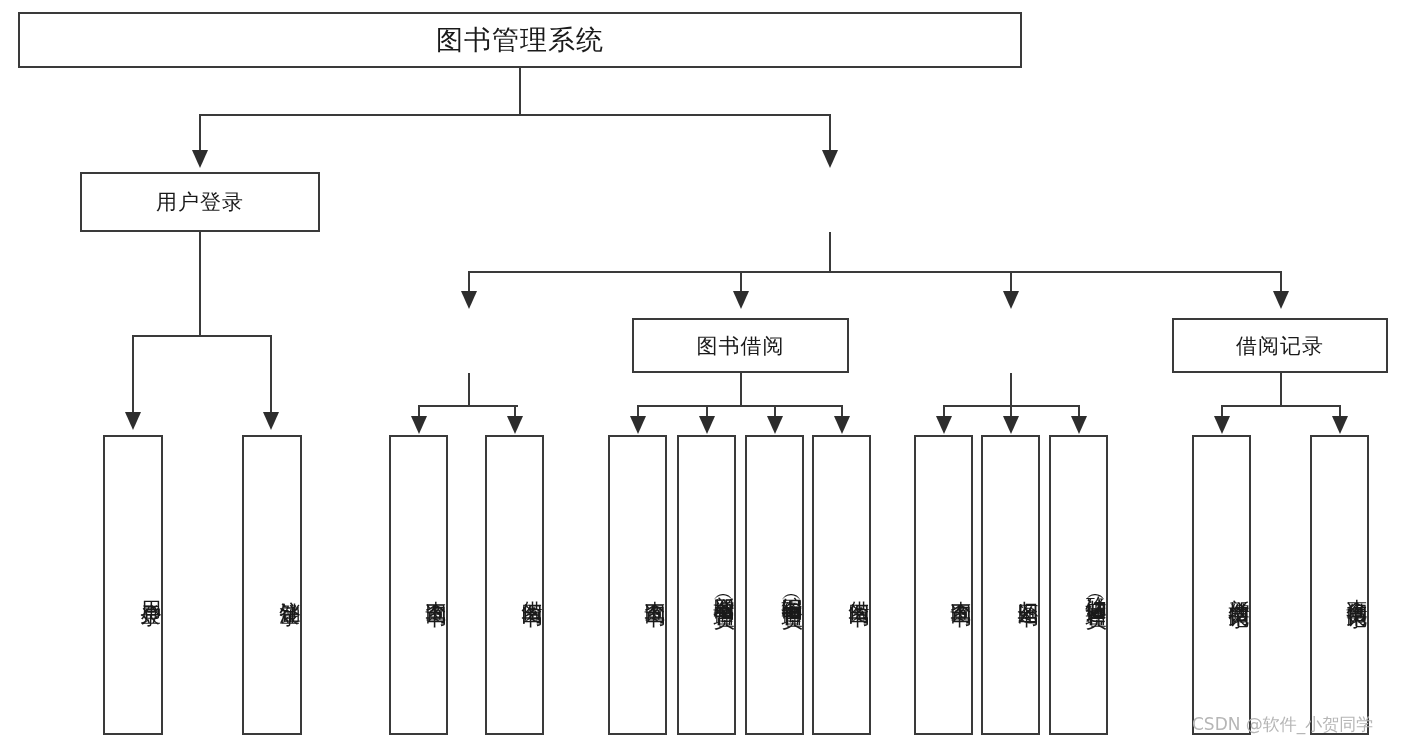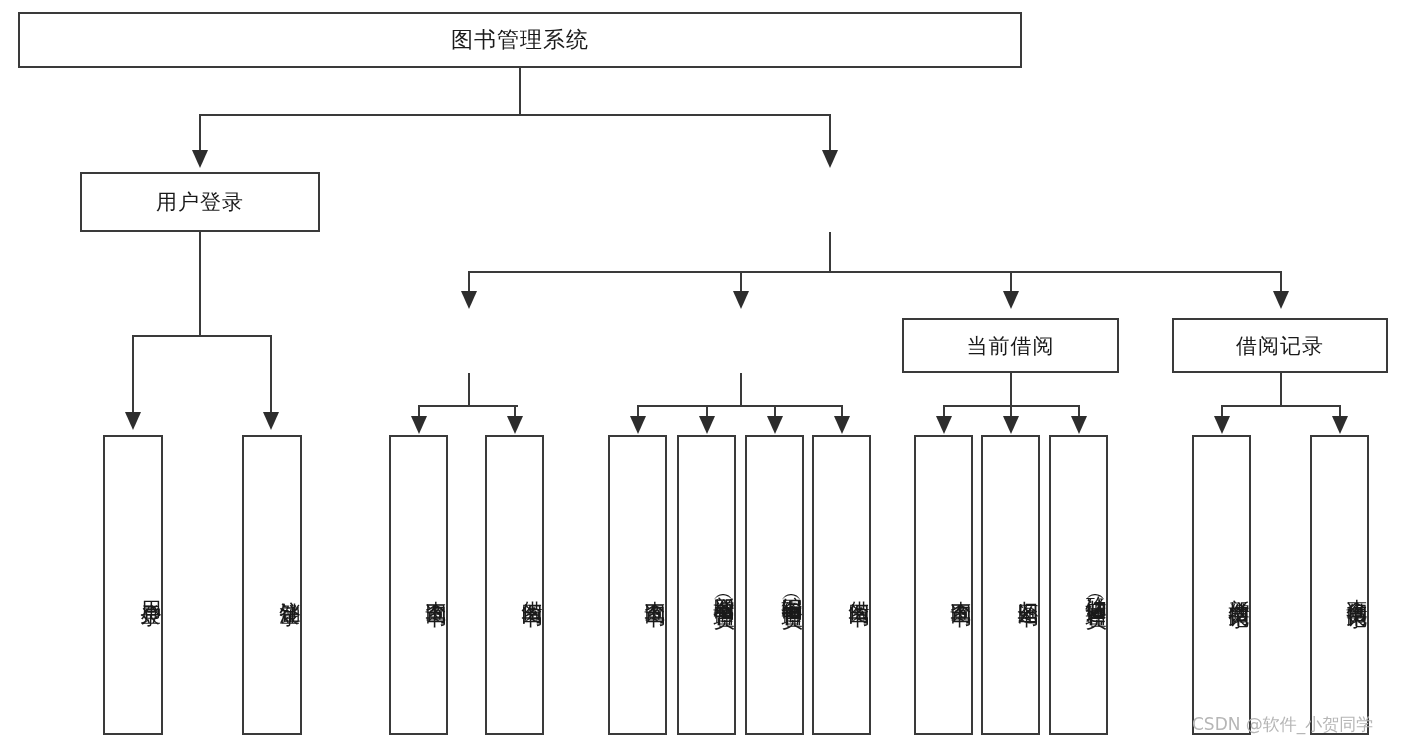--- a/index.html
+++ b/index.html
@@ -36,21 +36,21 @@
     writing-mode: vertical-rl;
     text-orientation: upright;
     font-size: 21px;
     letter-spacing: 2px;
     padding-top: 6px;
     align-items: flex-start;
     justify-content: center;
     line-height: 1.0;
   }
   .node.root {
-    font-size: 22px;
+    font-size: 27px;
     font-family: Liberation Serif, serif;
   }
   
   .vline {
     position: absolute;
     background: #3a3a3a;
     width: 2px;
   }
   .hline {
     position: absolute;
@@ -105,22 +105,22 @@
   <div class="vline" style="left:468px; top:271px; height:22px;"></div>
   <div class="arrow" style="left:461px; top:291px;"></div>
   <div class="vline" style="left:740px; top:271px; height:22px;"></div>
   <div class="arrow" style="left:733px; top:291px;"></div>
   <div class="vline" style="left:1010px; top:271px; height:22px;"></div>
   <div class="arrow" style="left:1003px; top:291px;"></div>
   <div class="vline" style="left:1280px; top:271px; height:22px;"></div>
   <div class="arrow" style="left:1273px; top:291px;"></div>
 
 
+  <div class="node horizontal" style="left:632px; top:318px; width:217px; height:55px;">图书借阅</div>
 
-  <div class="node horizontal" style="left:902px; top:318px; width:217px; height:55px;">当前借阅</div>
 
   <div class="node horizontal" style="left:1172px; top:318px; width:216px; height:55px;">借阅记录</div>
 
   <div class="vline" style="left:468px; top:373px; height:34px;"></div>
   <div class="hline" style="left:418px; top:405px; width:100px;"></div>
   <div class="vline" style="left:418px; top:405px; height:14px;"></div>
   <div class="arrow" style="left:411px; top:416px;"></div>
   <div class="vline" style="left:514px; top:405px; height:14px;"></div>
   <div class="arrow" style="left:507px; top:416px;"></div>
 

